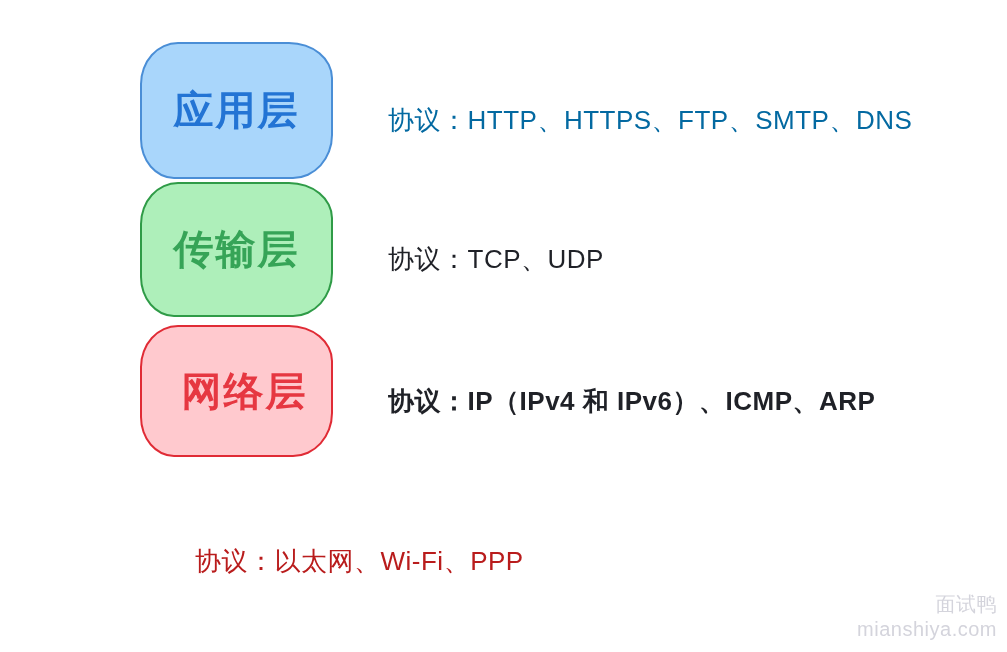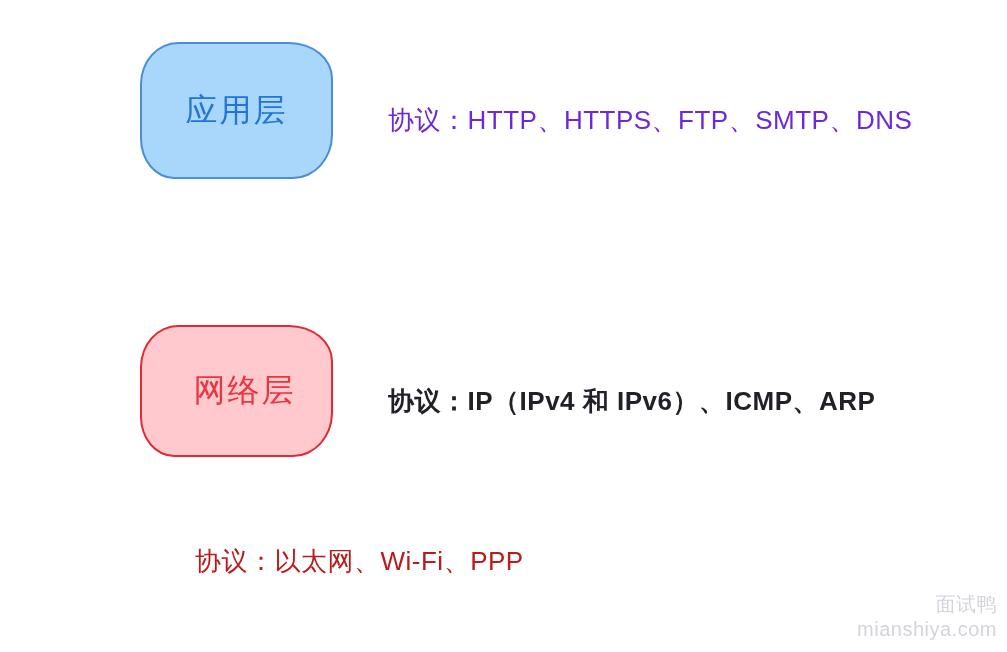--- a/index.html
+++ b/index.html
@@ -33,22 +33,22 @@
     flex: 0 0 auto;
     display: flex;
     align-items: center;
     justify-content: center;
     border-style: solid;
     border-width: 2.5px;
     
     border-radius: 38px 44px 40px 34px / 42px 36px 44px 40px;
   }
   .layer-label {
-    font-size: 32px;
-    font-weight: 400;
+    font-size: 40px;
+    font-weight: 700;
     letter-spacing: 2px;
     white-space: nowrap;
   }
   .protocol-text {
     margin-left: 55px;
     position: relative;
     top: 10px;
     font-size: 26px;
     font-weight: 500;
     color: #1f2127;
@@ -68,23 +68,29 @@
 </style>
 </head>
 <body>
 
 <div class="canvas">
 
   <div class="layer-row row-0">
     <div class="layer-box" style="background-color: rgb(169, 214, 251); border-color: rgb(74, 142, 214);">
       <span class="layer-label" style="color: rgb(35, 116, 212);">应用层</span>
     </div>
-    <div class="protocol-text" style="color: #6d28d9;">协议：HTTP、HTTPS、FTP、SMTP、DNS</div>
+    <div class="protocol-text" style="color: #0369a1;">协议：HTTP、HTTPS、FTP、SMTP、DNS</div>
   </div>
 
+  <div class="layer-row row-1">
+    <div class="layer-box" style="background-color: rgb(174, 239, 186); border-color: rgb(47, 155, 71);">
+      <span class="layer-label" style="color: rgb(54, 164, 87);">传输层</span>
+    </div>
+    <div class="protocol-text" style="color: rgb(31, 33, 39);">协议：TCP、UDP</div>
+  </div>
 
   <div class="layer-row row-2">
     <div class="layer-box" style="background-color: rgb(255, 201, 206); border-color: rgb(224, 43, 53); padding-left: 16px;">
       <span class="layer-label" style="color: rgb(230, 55, 65);">网络层</span>
     </div>
     <div class="protocol-text" style="color: rgb(31, 33, 39); font-weight: bold;">协议：IP（IPv4 和 IPv6）、ICMP、ARP</div>
   </div>
 
   <div class="layer-row row-3">
     <div class="protocol-text" style="color: #b91c1c; margin-top: 46px;">协议：以太网、Wi-Fi、PPP</div>

